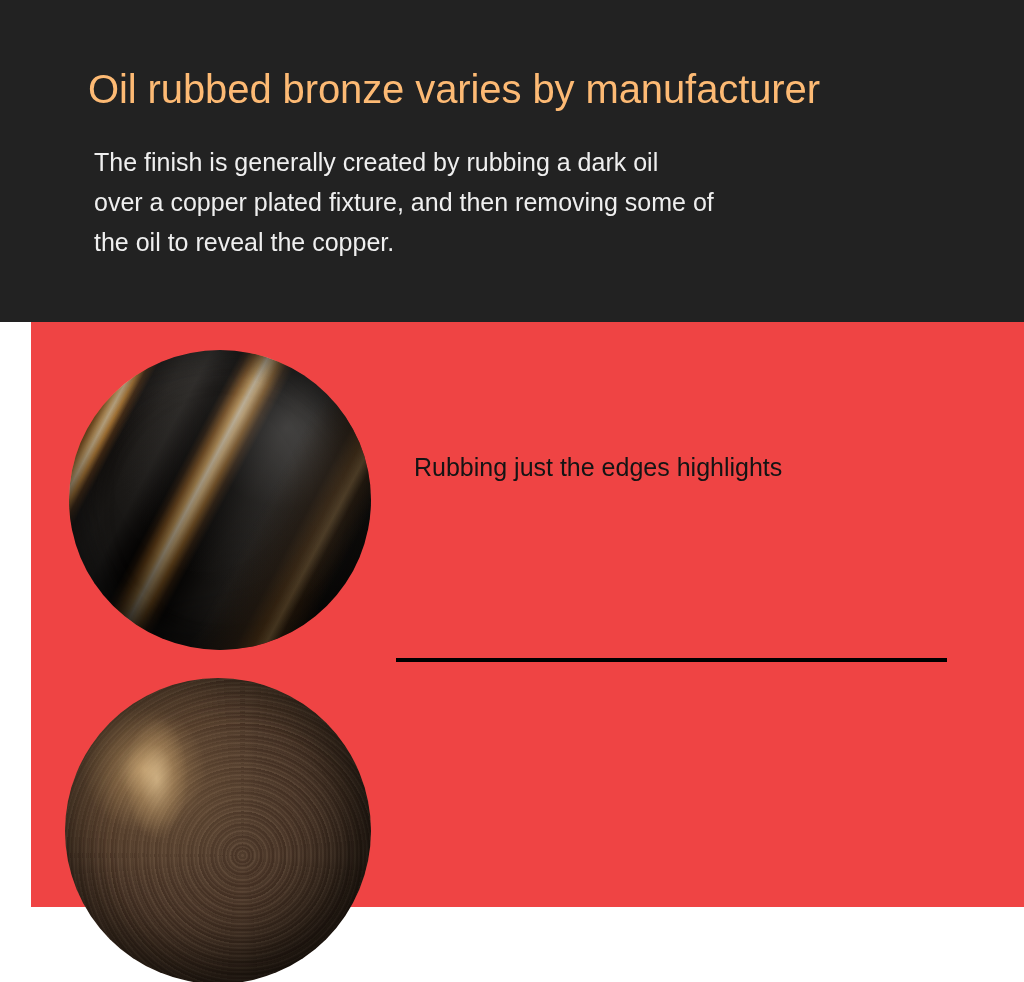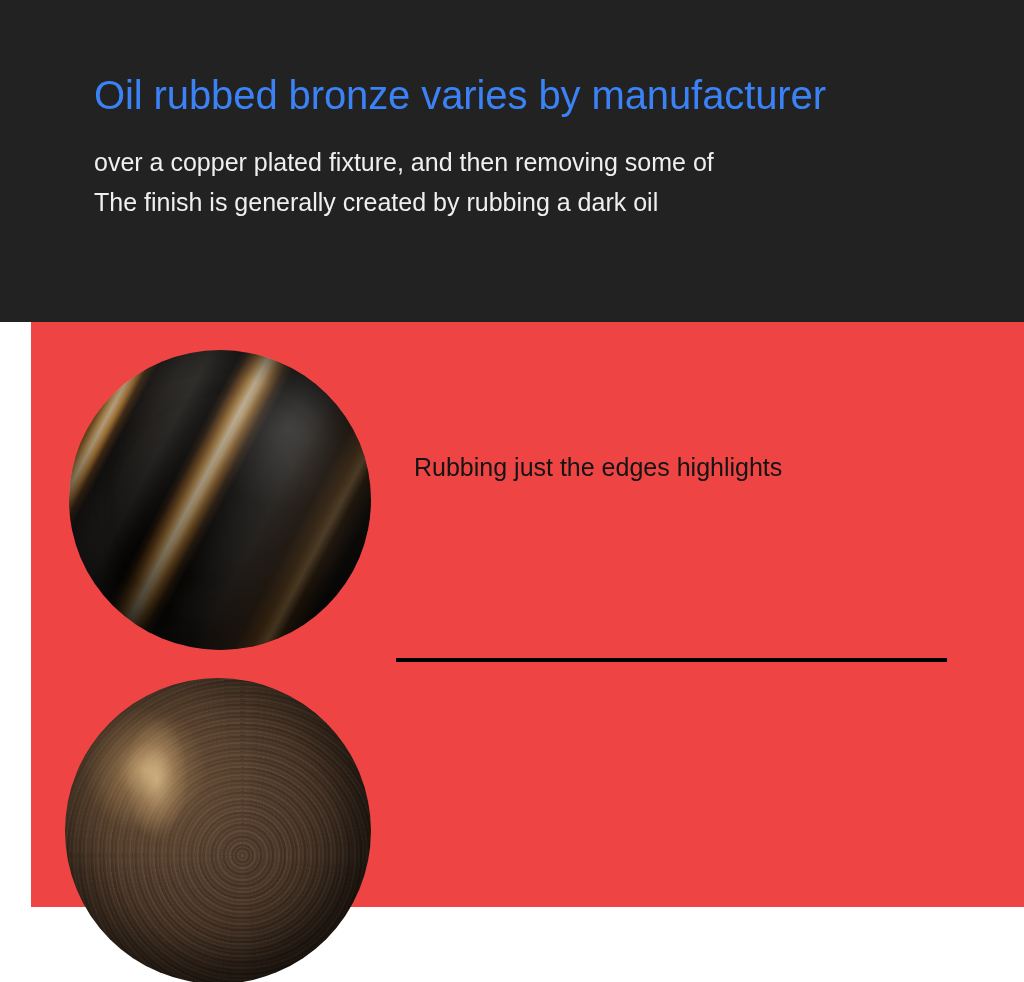--- a/index.html
+++ b/index.html
@@ -30,22 +30,22 @@
     height: 322px;
     background: #222222;
     box-sizing: border-box;
   }
 
   .header-title {
     position: absolute;
     left: 88px;
     top: 66px;
     width: 900px;
-    margin: 6px;
-    color: #3b82f6;
+    margin: 0;
+    color: #fdba74;
     font-family: "Liberation Sans", "DejaVu Sans", sans-serif;
     font-weight: 400;
     font-size: 40px;
     line-height: 46px;
     letter-spacing: -0.1px;
     white-space: nowrap;
   }
 
   .header-body {
     position: absolute;
@@ -199,22 +199,23 @@
 </style>
 </head>
 <body>
 
 <div id="infographic">
 
   <div class="header-band">
     <h1 class="header-title">Oil rubbed bronze varies by manufacturer</h1>
 
     <div class="header-body">
+      <span class="line">The finish is generally created by rubbing a dark oil</span>
       <span class="line">over a copper plated fixture, and then removing some of</span>
-      <span class="line">The finish is generally created by rubbing a dark oil</span>
+      <span class="line">the oil to reveal the copper.</span>
     </div>
   </div>
 
   <div class="content">
 
     <div class="swatch-row row-one">
       <div class="sphere sphere-dark"></div>
 
       <div class="caption caption-one">
         <span class="line">Rubbing just the edges highlights</span>

